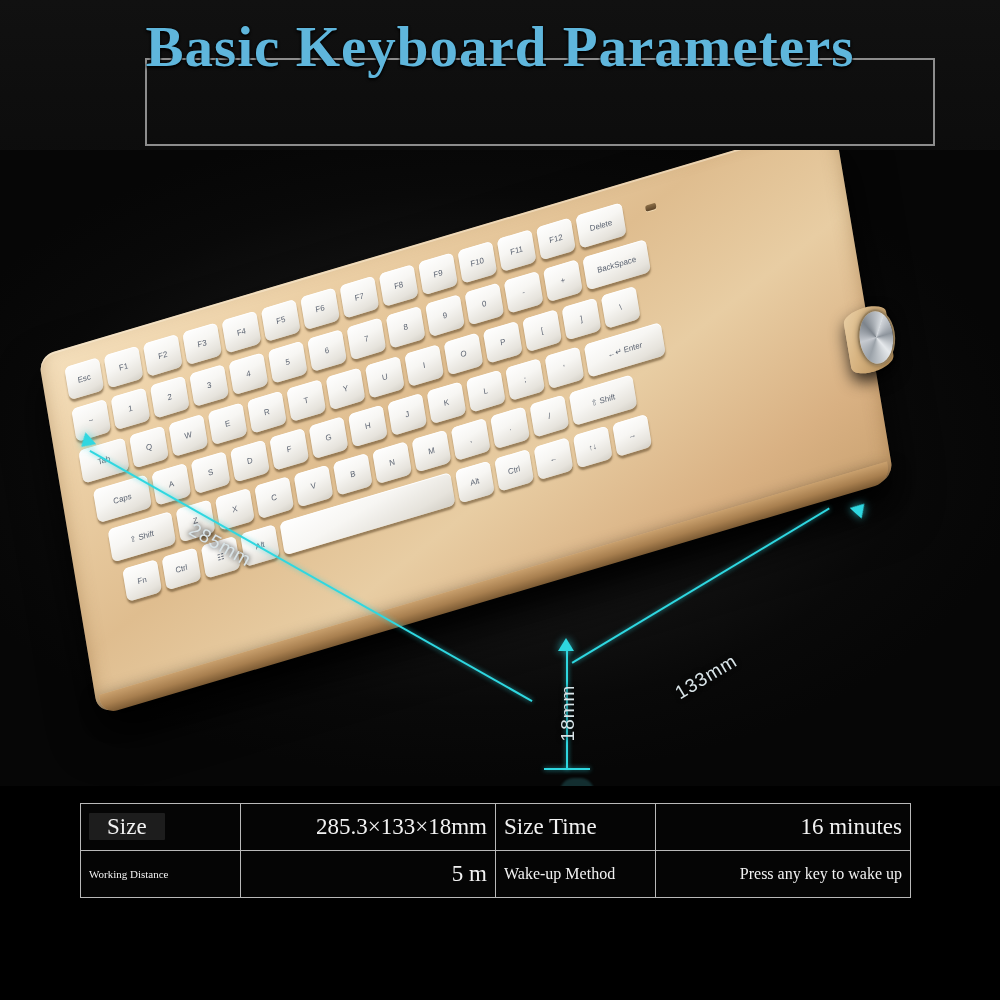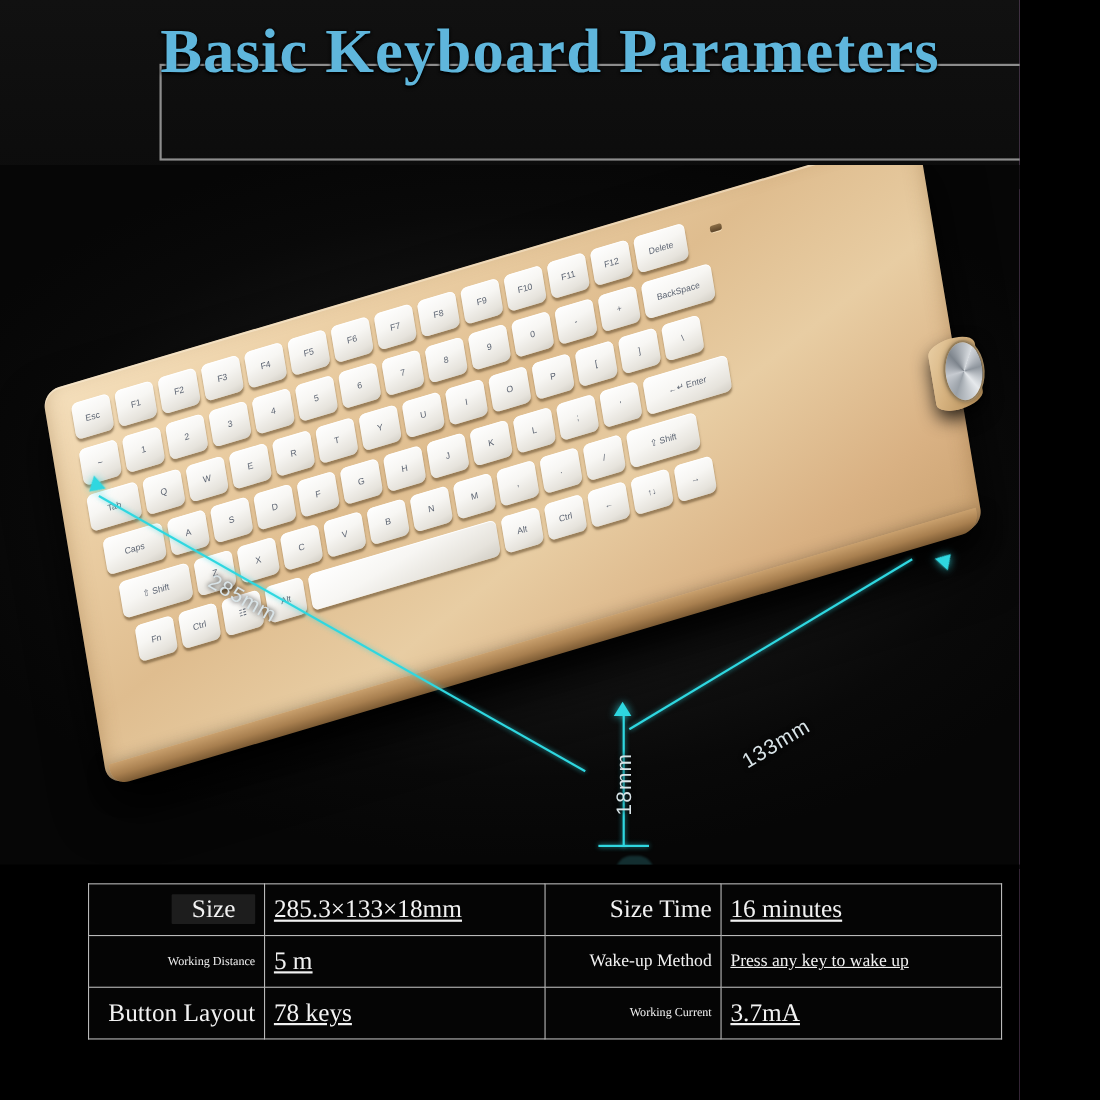--- a/index.html
+++ b/index.html
@@ -2,22 +2,22 @@
 <html><head>
 <meta charset="utf-8">
 <title>Basic Keyboard Parameters</title>
 <style>
   html,body{margin:0;padding:0;background:#000;}
   body{
     font-family:"Liberation Serif", serif;
     width:1000px;height:1000px;overflow:hidden;
   }
   #page{
-    position:relative;width:927px;height:1000px;
-    background:#f0abfc;
+    position:relative;width:1000px;height:1000px;
+    background:#ffffff;
     overflow:hidden;
   }
 
   
   .top-band{
     position:absolute;left:215px;top:9px;width:597px;height:22px;
     background:#000;
   }
 
   
@@ -155,22 +155,22 @@
   table.spec td{
     border:1px solid #b9b9b9;
     color:#f2f2f2;
     height:46px;
     padding:0 8px;
     font-family:"Liberation Serif",serif;
     background:#050505;
     overflow:hidden;
     white-space:nowrap;
   }
-  td.lbl{text-align:right;}
-  td.val{text-align:left;text-decoration:underline;}
+  td.lbl{text-align:left;}
+  td.val{text-align:right;}
   col.c1{width:160px;}
   col.c2{width:255px;}
   col.c3{width:160px;}
   col.c4{width:255px;}
   .fs22{font-size:23px;}
   .fs19{font-size:16px;}
   .fs17{font-size:11px;}
   .size-hl{background:#1d1d1d;padding:1px 18px;border-radius:1px;}
 </style>
 </head>
@@ -480,23 +480,17 @@
           <td class="val fs22">285.3×133×18mm</td>
           <td class="lbl fs22">Size Time</td>
           <td class="val fs22">16 minutes</td>
         </tr>
         <tr>
           <td class="lbl fs17">Working Distance</td>
           <td class="val fs22">5 m</td>
           <td class="lbl fs19">Wake-up Method</td>
           <td class="val fs19">Press any key to wake up</td>
         </tr>
-        <tr>
-          <td class="lbl fs22">Button Layout</td>
-          <td class="val fs22">78 keys</td>
-          <td class="lbl fs17">Working Current</td>
-          <td class="val fs22">3.7mA</td>
-        </tr>
       </tbody>
     </table>
   </div>
 
 </div>
 
 </body></html>

